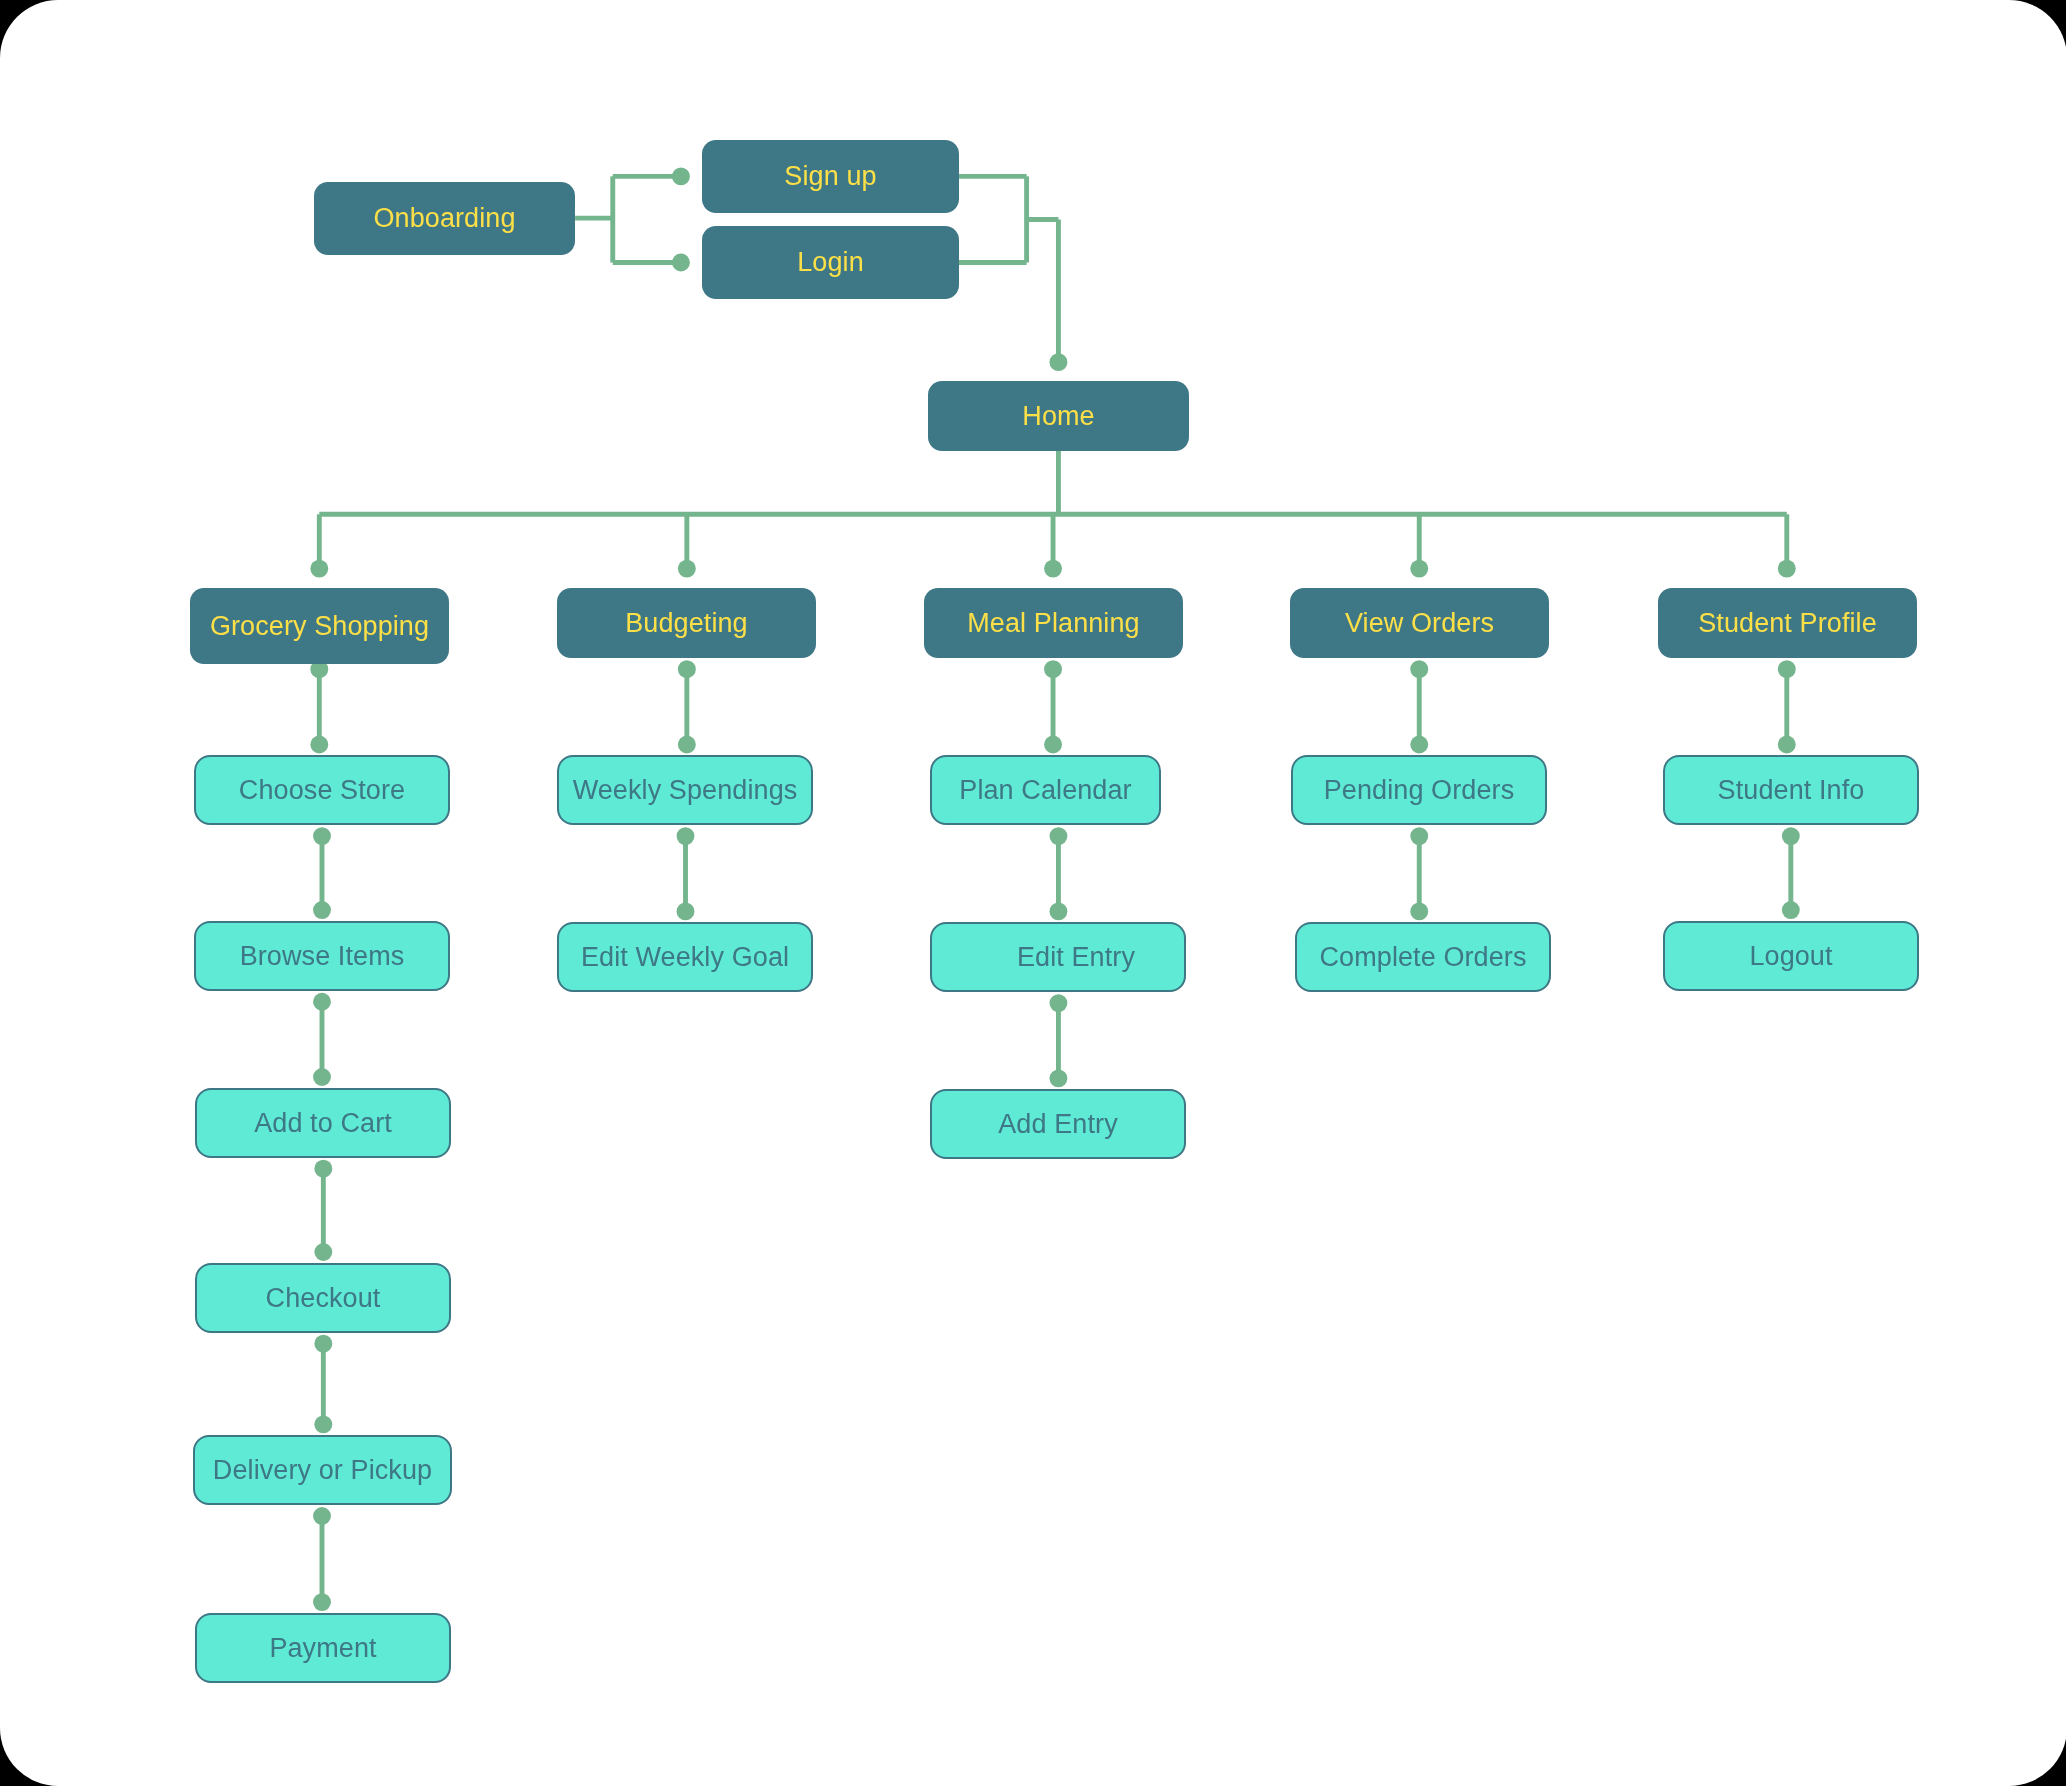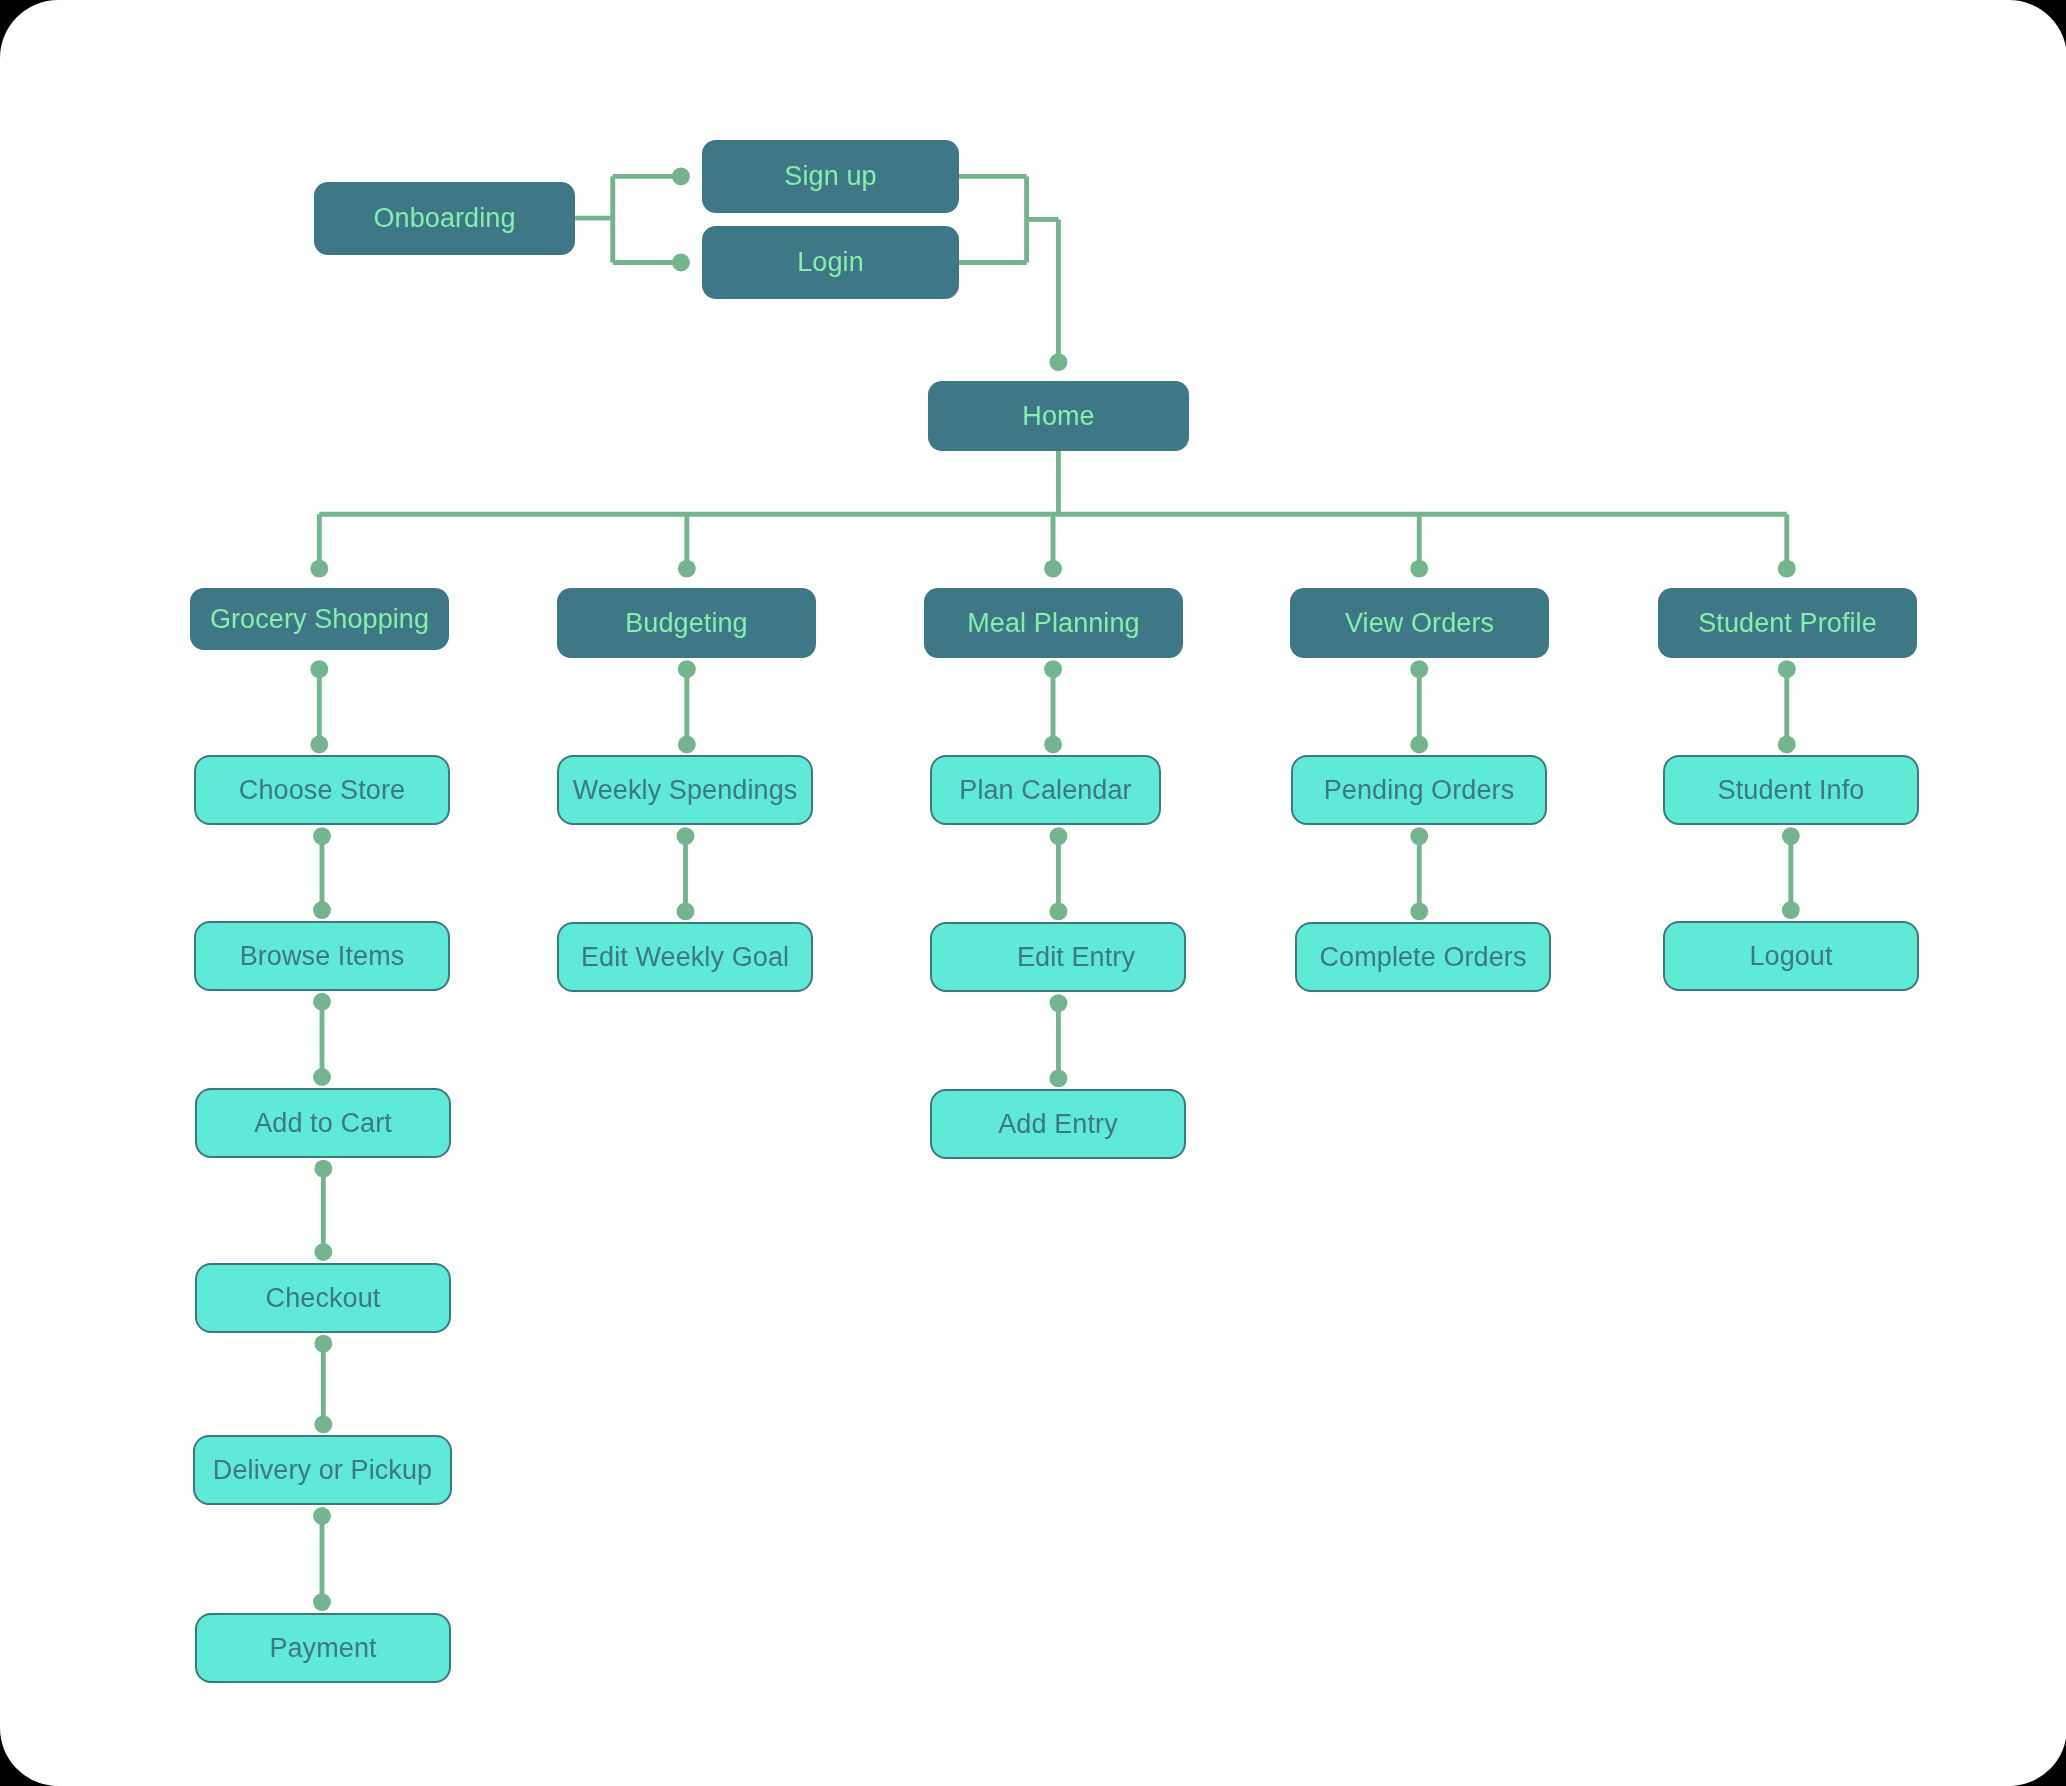--- a/index.html
+++ b/index.html
@@ -5,21 +5,21 @@
   html,body{margin:0;padding:0;background:#000;}
   body{width:2067px;height:1786px;overflow:hidden;
        font-family:"Liberation Sans","DejaVu Sans",sans-serif;}
   #canvas{position:absolute;left:0;top:0;width:2067px;height:1786px;
           background:#ffffff;border-radius:58px;overflow:hidden;}
   #svg-layer{position:absolute;left:0;top:0;width:2067px;height:1786px;}
 
   .node{position:absolute;box-sizing:border-box;display:flex;
         align-items:center;justify-content:center;text-align:center;
         border-radius:14px;line-height:1.05;letter-spacing:0.1px;}
-  .node.primary{background:#3e7785;color:#86efac;font-size:27px;
+  .node.primary{background:#3e7785;color:#fde047;font-size:27px;
         border:none;}
   .node.secondary{background:#5eead4;color:#3e7785;font-size:27px;
         border:2.4px solid #3e7785;border-radius:16px;}
   .node span{display:block;padding:0 9.4px;}
 </style>
 </head>
 <body>
 
 <div id="canvas">
   <svg id="svg-layer" viewBox="0 0 2195 1897" xmlns="http://www.w3.org/2000/svg">
@@ -99,21 +99,21 @@
       </div>
       <div class="node primary" style="left: 702px; top: 140px; width: 257px; height: 73px;">
         <span>Sign up</span>
       </div>
       <div class="node primary" style="left: 702px; top: 226px; width: 257px; height: 73px;">
         <span>Login</span>
       </div>
       <div class="node primary" style="left: 928px; top: 381px; width: 261px; height: 70px;">
         <span>Home</span>
       </div>
-      <div class="node primary" style="left: 190px; top: 588px; width: 259px; height: 62px;">
+      <div class="node primary" style="left: 190px; top: 588px; width: 259px; height: 76px;">
         <span>Grocery Shopping</span>
       </div>
       <div class="node primary" style="left: 557px; top: 588px; width: 259px; height: 70px;">
         <span>Budgeting</span>
       </div>
       <div class="node primary" style="left: 924px; top: 588px; width: 259px; height: 70px;">
         <span>Meal Planning</span>
       </div>
       <div class="node primary" style="left: 1290px; top: 588px; width: 259px; height: 70px;">
         <span>View Orders</span>

